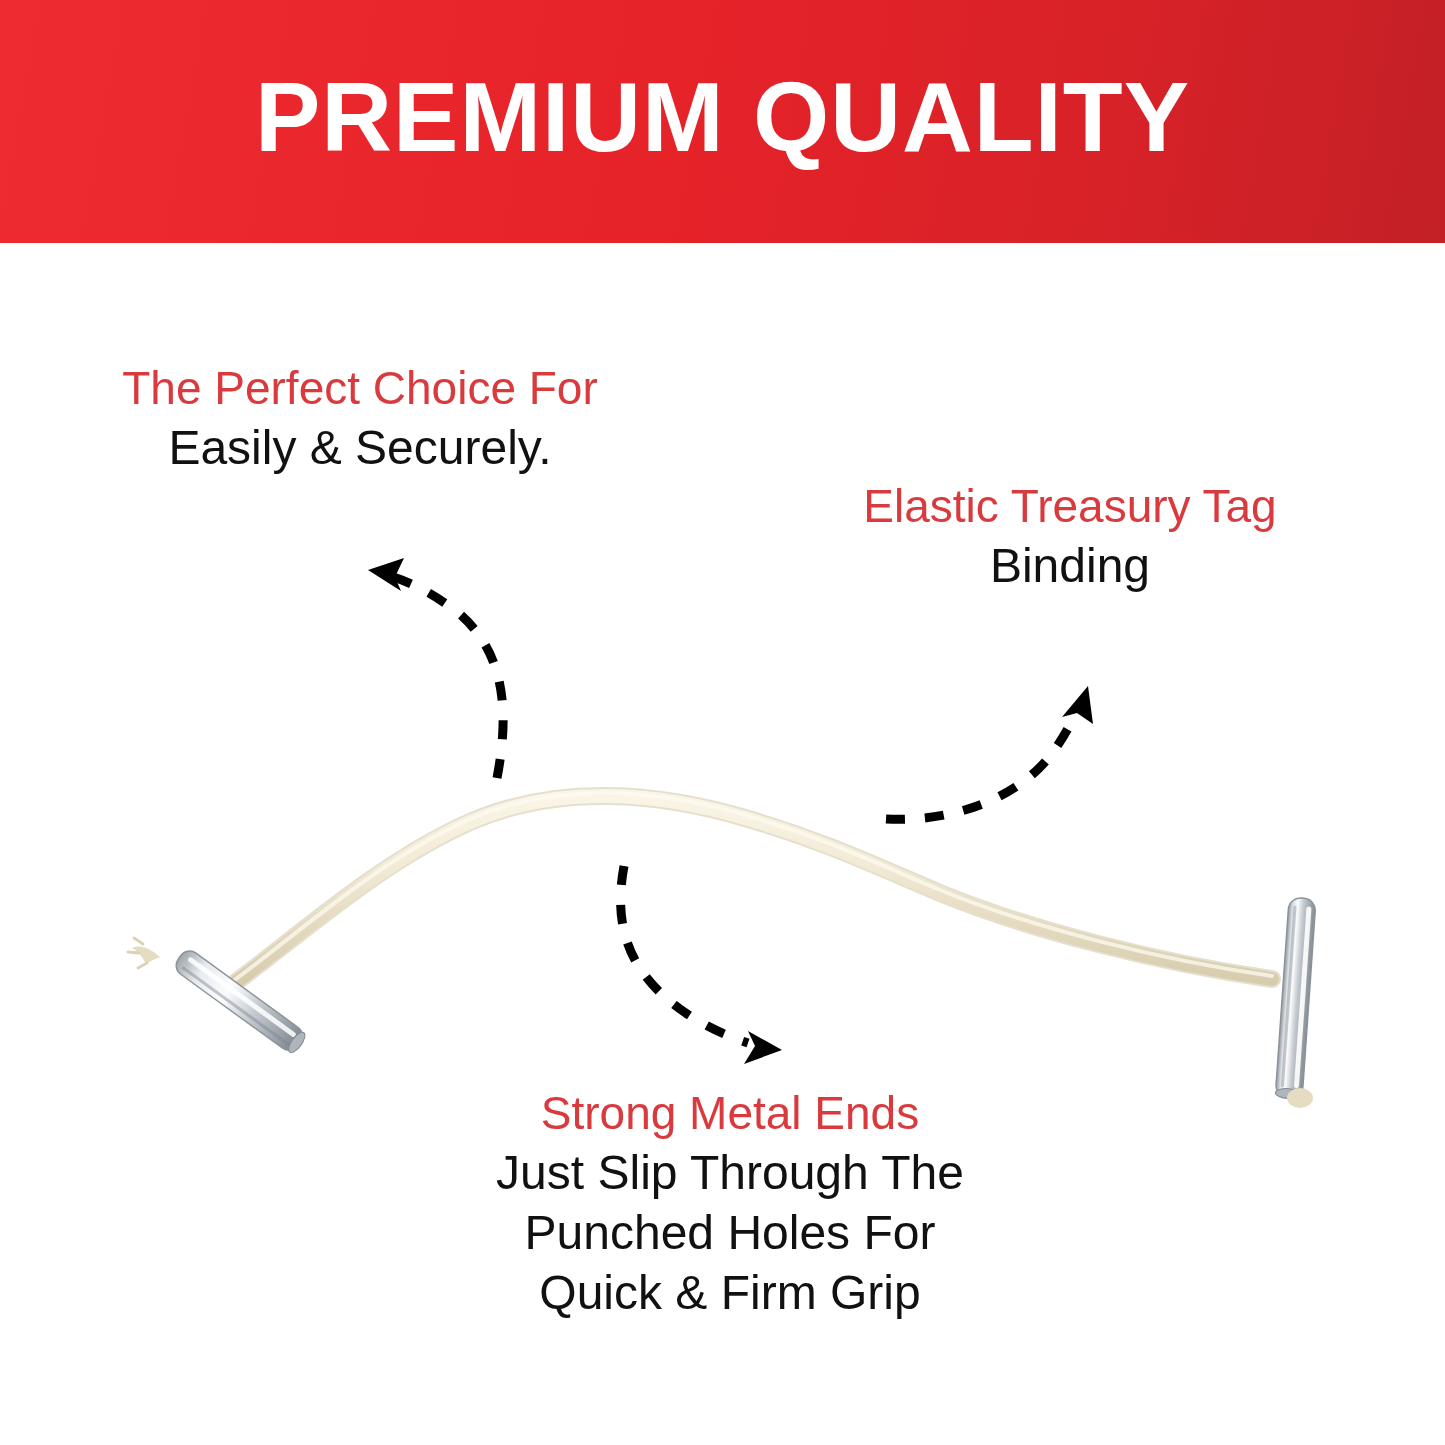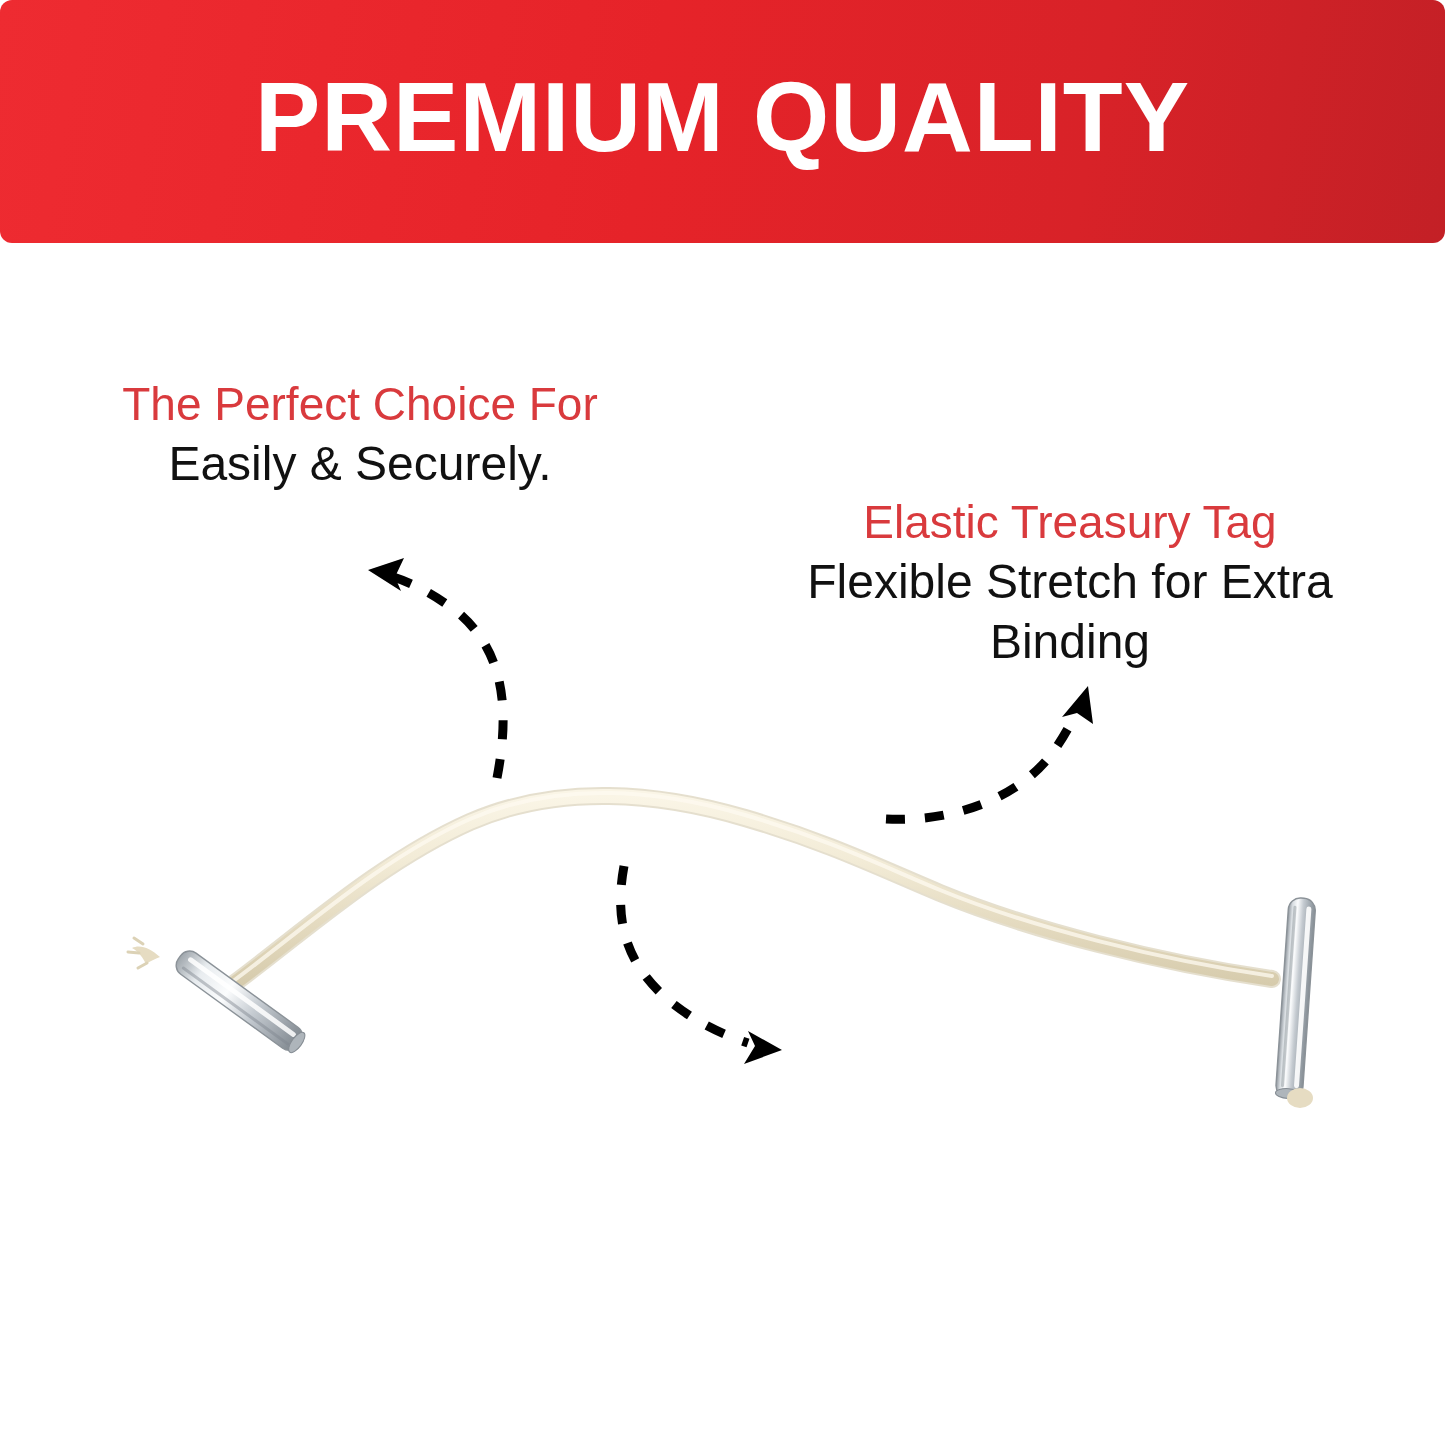--- a/index.html
+++ b/index.html
@@ -19,21 +19,20 @@
   }
 
   
   #banner {
     position: absolute;
     left: 0;
     top: 0;
     width: 1445px;
     height: 243px;
     background: linear-gradient(100deg, #EE2B31 0%, #E62329 45%, #D82228 75%, #C32026 100%);
-    border-radius: 12px;
   }
   #banner-title {
     position: absolute;
     left: 0;
     top: 0;
     width: 1445px;
     height: 243px;
     display: flex;
     align-items: center;
     justify-content: center;
@@ -50,21 +49,21 @@
   
   .callout {
     position: absolute;
     text-align: center;
   }
   .callout .headline {
     color: #D93A3D;
     font-size: 46px;
     line-height: 1.22;
     font-weight: normal;
-    margin: 16px 0 2px 0;
+    margin: 0 0 2px 0;
     white-space: nowrap;
   }
   .callout .body-line {
     color: #111111;
     font-size: 48px;
     line-height: 1.25;
     font-weight: normal;
     white-space: nowrap;
   }
 
@@ -188,18 +187,23 @@
     </g>
   </svg>
 
   <div class="callout" id="callout-binding">
     <div class="headline">The Perfect Choice For</div>
     <div class="body-line">Easily &amp; Securely.</div>
   </div>
 
   <div class="callout" id="callout-elastic">
     <div class="headline">Elastic Treasury Tag</div>
-    <div class="body-line">Flexible Stretch for Extra</div>
     <div class="body-line">Binding</div>
   </div>
 
+  <div class="callout" id="callout-metal">
+    <div class="headline">Strong Metal Ends</div>
+    <div class="body-line">Just Slip Through The</div>
+    <div class="body-line">Punched Holes For</div>
+    <div class="body-line">Quick &amp; Firm Grip</div>
+  </div>
 
 </div>
 
 </body></html>

